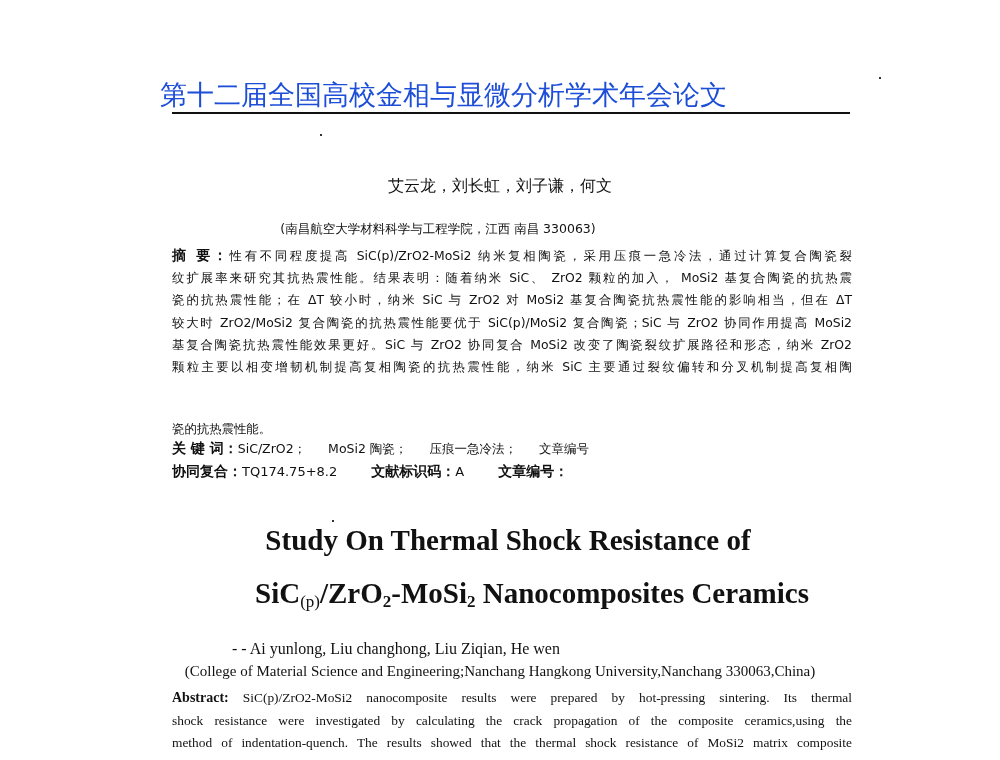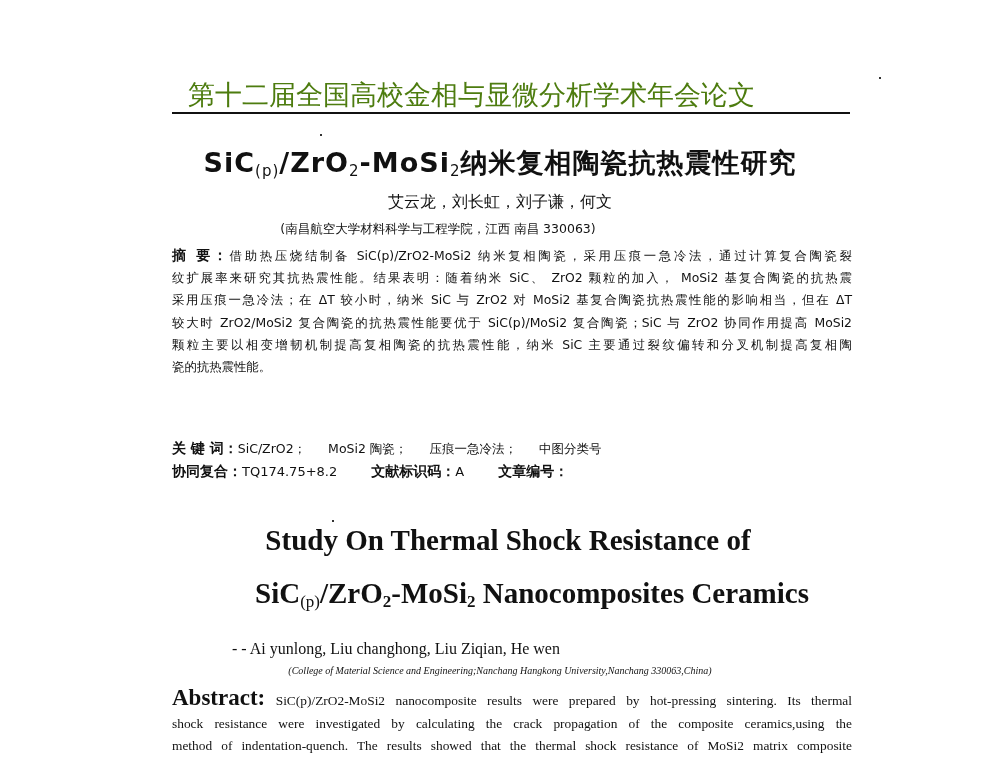--- a/index.html
+++ b/index.html
@@ -4,49 +4,49 @@
   <style>
     html, body { margin: 0; padding: 0; }
     body {
       width: 1000px; height: 760px; overflow: hidden;
       background: #ffffff; color: #111;
       font-family: "Liberation Serif", "DejaVu Serif", serif;
       position: relative;
     }
     .page { position: absolute; left: 0; top: 0; width: 1000px; height: 760px; }
     .header {
-      position: absolute; left: 188px; top: 78px; width: 678px;
-      font-size: 27px; letter-spacing: 0px; color: #4d7c0f;
+      position: absolute; left: 160px; top: 78px; width: 678px;
+      font-size: 27px; letter-spacing: 0px; color: #1d4ed8;
       font-family: "DejaVu Sans", "Liberation Sans", sans-serif;
       line-height: 34px; white-space: nowrap;
     }
     .header-rule {
       position: absolute; left: 172px; top: 112px; width: 678px; height: 2px; background: #111;
     }
     .cn-title {
       position: absolute; left: 0; top: 143px; width: 1000px; text-align: center;
       font-family: "DejaVu Sans", sans-serif; font-weight: bold; font-size: 27px; line-height: 40px;
       white-space: nowrap; letter-spacing: 1px;
     }
     .cn-title sub { font-size: 15px; font-weight: normal; }
     .cn-authors {
-      position: absolute; left: 0; top: 190px; width: 1000px; text-align: center;
+      position: absolute; left: 0; top: 174px; width: 1000px; text-align: center;
       font-family: "DejaVu Sans", sans-serif; font-size: 16px; line-height: 24px;
     }
     .cn-affil {
       position: absolute; left: 0; top: 218px; width: 876px; text-align: center;
       font-family: "DejaVu Sans", sans-serif; font-size: 12.5px; line-height: 22px;
     }
     .cn-abstract {
       position: absolute; left: 172px; top: 244px; width: 680px;
       font-family: "DejaVu Sans", sans-serif; font-size: 12.4px; line-height: 22.2px;
       text-align: justify;
     }
     .cn-abstract .line { display: block; white-space: nowrap; text-align-last: justify; text-align: justify; }
-    .cn-abstract .line.last { text-align-last: left; }
+    .cn-abstract .line.last { text-align-last: left; margin-top: 40px; }
     .label-bold { font-weight: bold; font-size: 14px; }
     .cn-keywords {
       position: absolute; left: 172px; top: 437px; width: 680px;
       font-family: "DejaVu Sans", sans-serif; font-size: 12.5px; line-height: 22px; white-space: nowrap;
     }
     .cn-class {
       position: absolute; left: 172px; top: 460px; width: 680px;
       font-family: "DejaVu Sans", sans-serif; font-size: 13px; line-height: 22px; white-space: nowrap;
     }
     .kw-gap { display: inline-block; width: 22px; }
@@ -59,55 +59,55 @@
     .en-title.t1 { top: 520px; }
     .en-title.t2 { top: 573px; padding-left: 24px; }
     .en-title sub { font-size: 17px; font-weight: normal; }
     .en-title .sub2 { font-size: 17px; font-weight: bold; }
     .en-authors {
       position: absolute; left: 0; top: 638px; width: 792px; text-align: center;
       font-family: "Liberation Serif", serif; font-size: 16px; line-height: 22px;
     }
     .en-affil {
       position: absolute; left: 0; top: 661px; width: 1000px; text-align: center;
-      font-family: "Liberation Serif", serif; font-size: 10px; line-height: 20px; white-space: nowrap; font-style: italic;
+      font-family: "Liberation Serif", serif; font-size: 15px; line-height: 20px; white-space: nowrap;
     }
     .en-abstract {
       position: absolute; left: 172px; top: 687px; width: 680px;
       font-family: "Liberation Serif", serif; font-size: 13.4px; line-height: 22.5px;
     }
     .en-abstract .line { display: block; white-space: nowrap; text-align: justify; text-align-last: justify; }
-    .en-abstract .label-en { font-weight: bold; font-size: 23px; }
+    .en-abstract .label-en { font-weight: bold; font-size: 14px; }
     sub { vertical-align: -0.25em; line-height: 0; }
     .speck { position: absolute; width: 2px; height: 2px; background: #333; }
   </style>
 </head>
 <body>
 
 <div class="page">
 
   <div class="header">第十二届全国高校金相与显微分析学术年会论文</div>
   <div class="header-rule"></div>
 
-  <div class="cn-title"><span>SiC</span><sub>(p)</sub><span>/ZrO</span><sub>2</sub><span>-MoSi</span><sub>2</sub><span>纳米复相陶瓷抗热震性研究</span></div>
 
   <div class="cn-authors">艾云龙，刘长虹，刘子谦，何文</div>
   <div class="cn-affil">(南昌航空大学材料科学与工程学院，江西  南昌  330063)</div>
 
   <div class="cn-abstract">
-    <span class="line"><span class="label-bold">摘    要：</span><span>借助热压烧结制备 SiC(p)/ZrO2-MoSi2 纳米复相陶瓷，采用压痕一急冷法，通过计算复合陶瓷裂</span></span>
+    <span class="line"><span class="label-bold">摘    要：</span><span>性有不同程度提高 SiC(p)/ZrO2-MoSi2 纳米复相陶瓷，采用压痕一急冷法，通过计算复合陶瓷裂</span></span>
     <span class="line">纹扩展率来研究其抗热震性能。结果表明：随着纳米 SiC、 ZrO2 颗粒的加入， MoSi2 基复合陶瓷的抗热震</span>
-    <span class="line">采用压痕一急冷法；在 ΔT 较小时，纳米 SiC 与 ZrO2 对 MoSi2 基复合陶瓷抗热震性能的影响相当，但在 ΔT</span>
+    <span class="line">瓷的抗热震性能；在 ΔT 较小时，纳米 SiC 与 ZrO2 对 MoSi2 基复合陶瓷抗热震性能的影响相当，但在 ΔT</span>
     <span class="line">较大时 ZrO2/MoSi2 复合陶瓷的抗热震性能要优于 SiC(p)/MoSi2 复合陶瓷；SiC 与 ZrO2 协同作用提高 MoSi2</span>
+    <span class="line">基复合陶瓷抗热震性能效果更好。SiC 与 ZrO2 协同复合 MoSi2 改变了陶瓷裂纹扩展路径和形态，纳米 ZrO2</span>
     <span class="line">颗粒主要以相变增韧机制提高复相陶瓷的抗热震性能，纳米 SiC 主要通过裂纹偏转和分叉机制提高复相陶</span>
     <span class="line last">瓷的抗热震性能。</span>
   </div>
 
   <div class="cn-keywords">
-    <span class="label-bold">关 键 词：</span><span>SiC/ZrO2；</span><span class="kw-gap"></span><span>MoSi2 陶瓷；</span><span class="kw-gap"></span><span>压痕一急冷法；</span><span class="kw-gap"></span><span>中图分类号</span>
+    <span class="label-bold">关 键 词：</span><span>SiC/ZrO2；</span><span class="kw-gap"></span><span>MoSi2 陶瓷；</span><span class="kw-gap"></span><span>压痕一急冷法；</span><span class="kw-gap"></span><span>文章编号</span>
   </div>
 
   <div class="cn-class">
     <span class="label-bold">协同复合：</span><span>TQ174.75+8.2</span><span class="cls-gap"></span><span class="label-bold">文献标识码：</span><span>A</span><span class="cls-gap"></span><span class="label-bold">文章编号：</span>
   </div>
 
   <div class="en-title t1">Study On Thermal Shock Resistance of</div>
   <div class="en-title t2"><span>SiC</span><sub>(p)</sub><span>/ZrO</span><sub class="sub2">2</sub><span>-MoSi</span><sub class="sub2">2</sub><span> Nanocomposites Ceramics</span></div>
 
   <div class="en-authors">-  - Ai yunlong, Liu changhong, Liu Ziqian, He wen</div>

